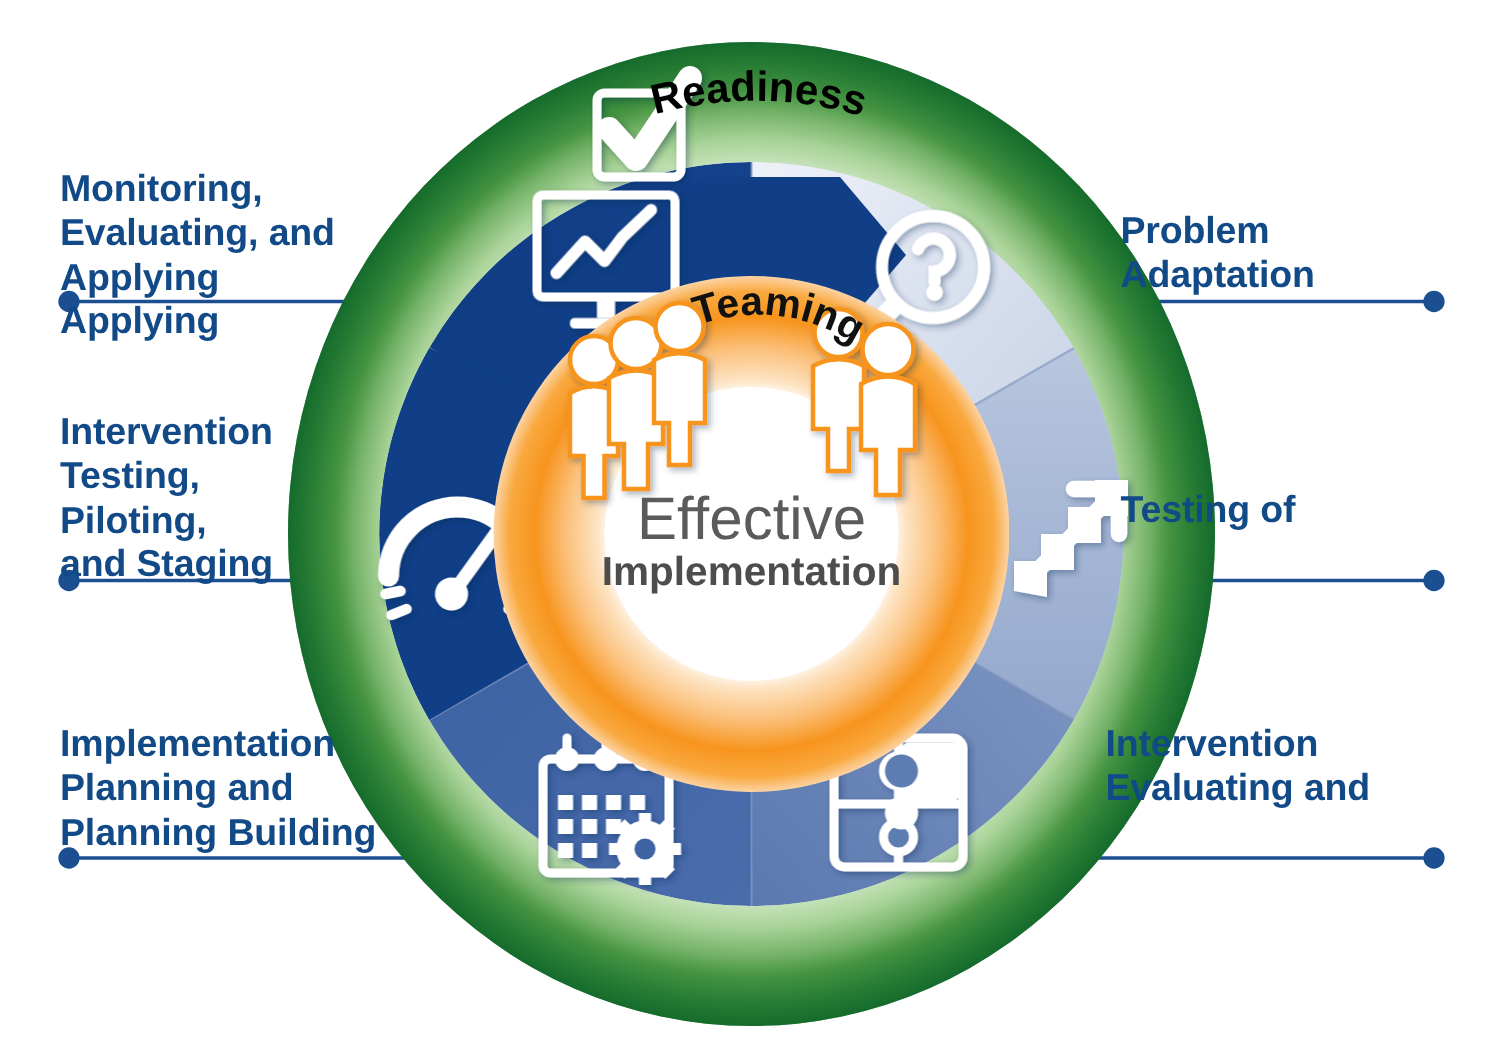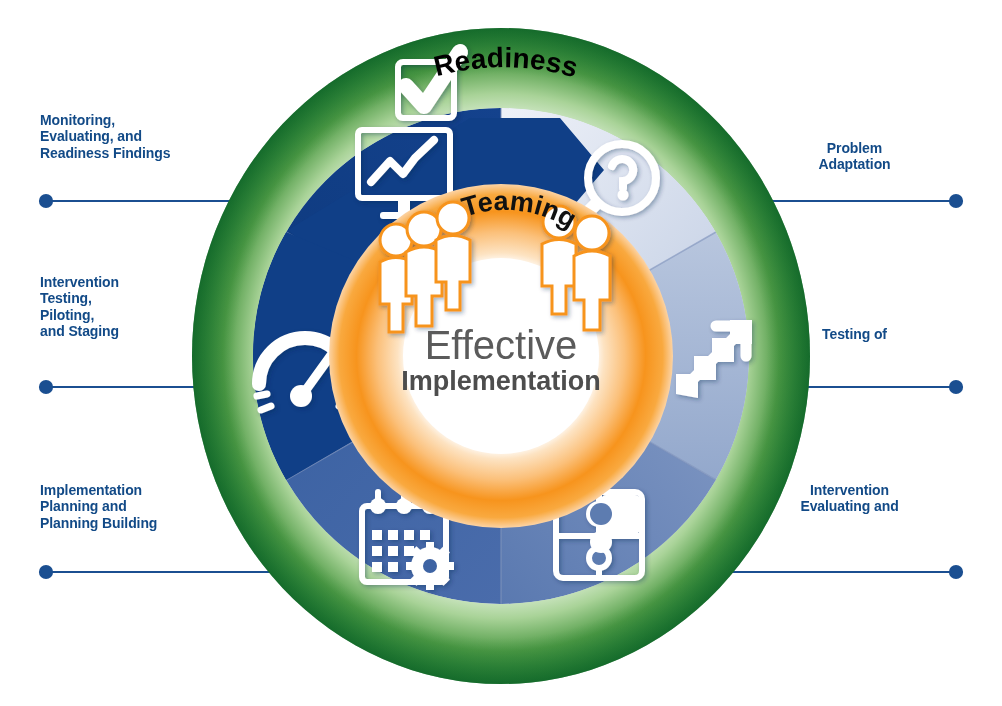--- a/index.html
+++ b/index.html
@@ -1,23 +1,23 @@
 <!DOCTYPE html>
 <html><head>
 <meta charset="utf-8">
 <style>
   html,body{margin:0;padding:0;background:#ffffff;}
   body{width:1002px;height:706px;overflow:hidden;
        font-family:"Liberation Sans",sans-serif;}
   #stage{position:relative;width:1002px;height:706px;}
   svg#wheel{position:absolute;left:0;top:0;width:1002px;height:706px;}
-  .lbl{position:absolute;font-weight:bold;font-size:14px;line-height:1.17;
+  .lbl{position:absolute;font-weight:bold;font-size:25px;line-height:1.17;
        color:#124a87;letter-spacing:-0.1px;}
   .lbl.left{text-align:left;}
-  .lbl.right{text-align:center;}
+  .lbl.right{text-align:left;}
 </style>
 </head>
 <body>
 
 <div id="stage">
 
   <svg id="wheel" viewBox="0 0 1002 706">
     <defs>
       <radialGradient id="gGreen" cx="50%" cy="50%" r="50%">
         <stop offset="0%" stop-color="#ffffff"></stop>
@@ -262,21 +262,21 @@
       <textPath href="#arcTeaming" startOffset="30%">Teaming</textPath>
     </text>
 
     <text x="501" y="359" text-anchor="middle" font-family="Liberation Sans, sans-serif" font-size="40" fill="#5b5b5b">Effective</text>
     <text x="501" y="390" text-anchor="middle" font-family="Liberation Sans, sans-serif" font-size="27" font-weight="bold" fill="#4d4d4d">Implementation</text>
   </svg>
 
   <div class="lbl left" style="left:40px; top:112px; width:215px;">
     <div>Monitoring,</div>
     <div>Evaluating, and</div>
-    <div>Readiness Findings</div>
+    <div>Applying Applying</div>
   </div>
 
   <div class="lbl left" style="left:40px; top:274px; width:215px;">
     <div>Intervention</div>
     <div>Testing,</div>
     <div>Piloting,</div>
     <div>and Staging</div>
   </div>
 
   <div class="lbl left" style="left:40px; top:482px; width:215px;">

